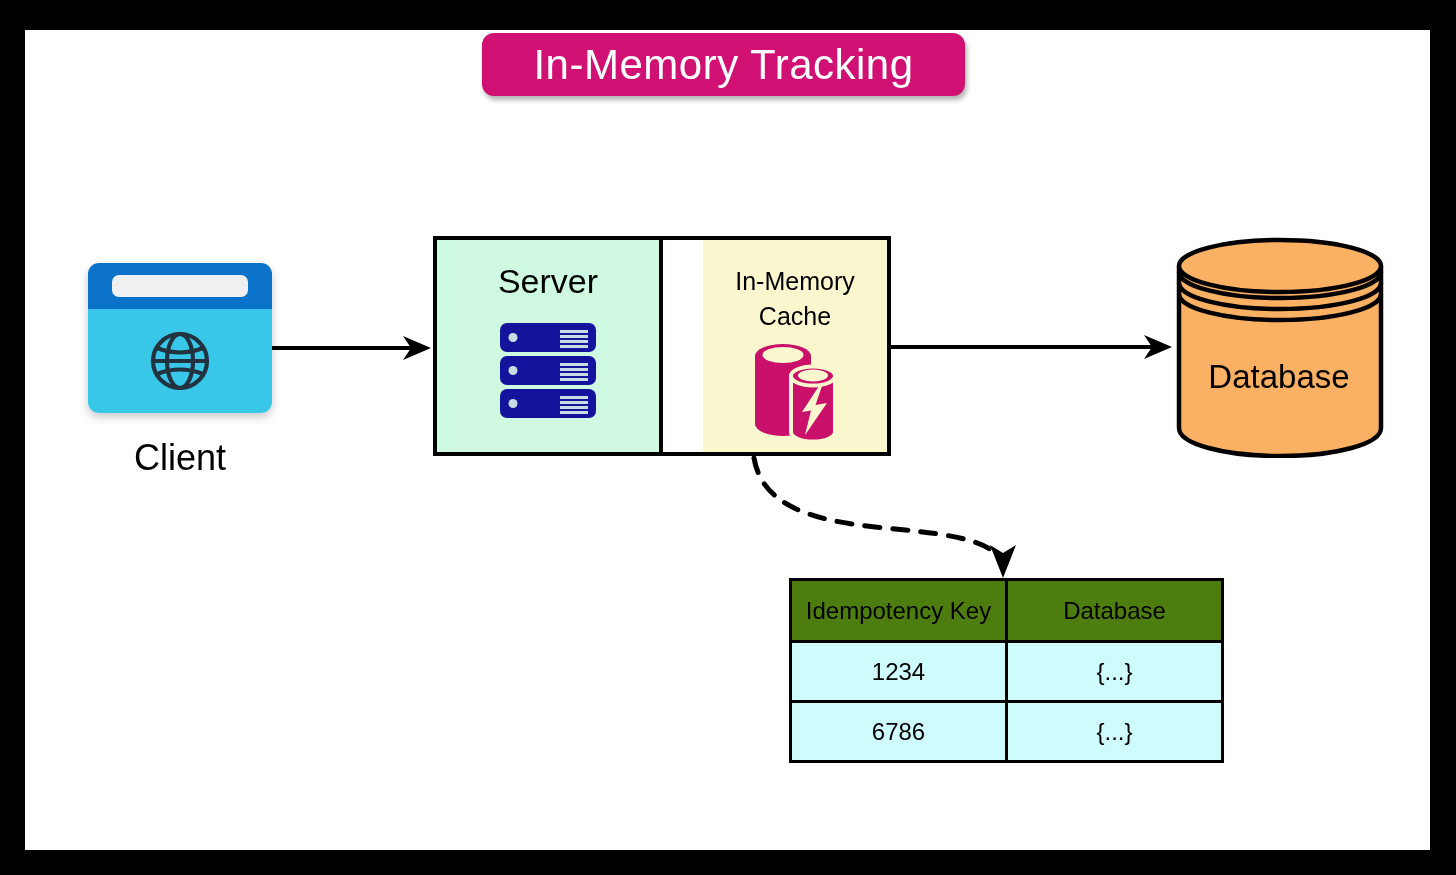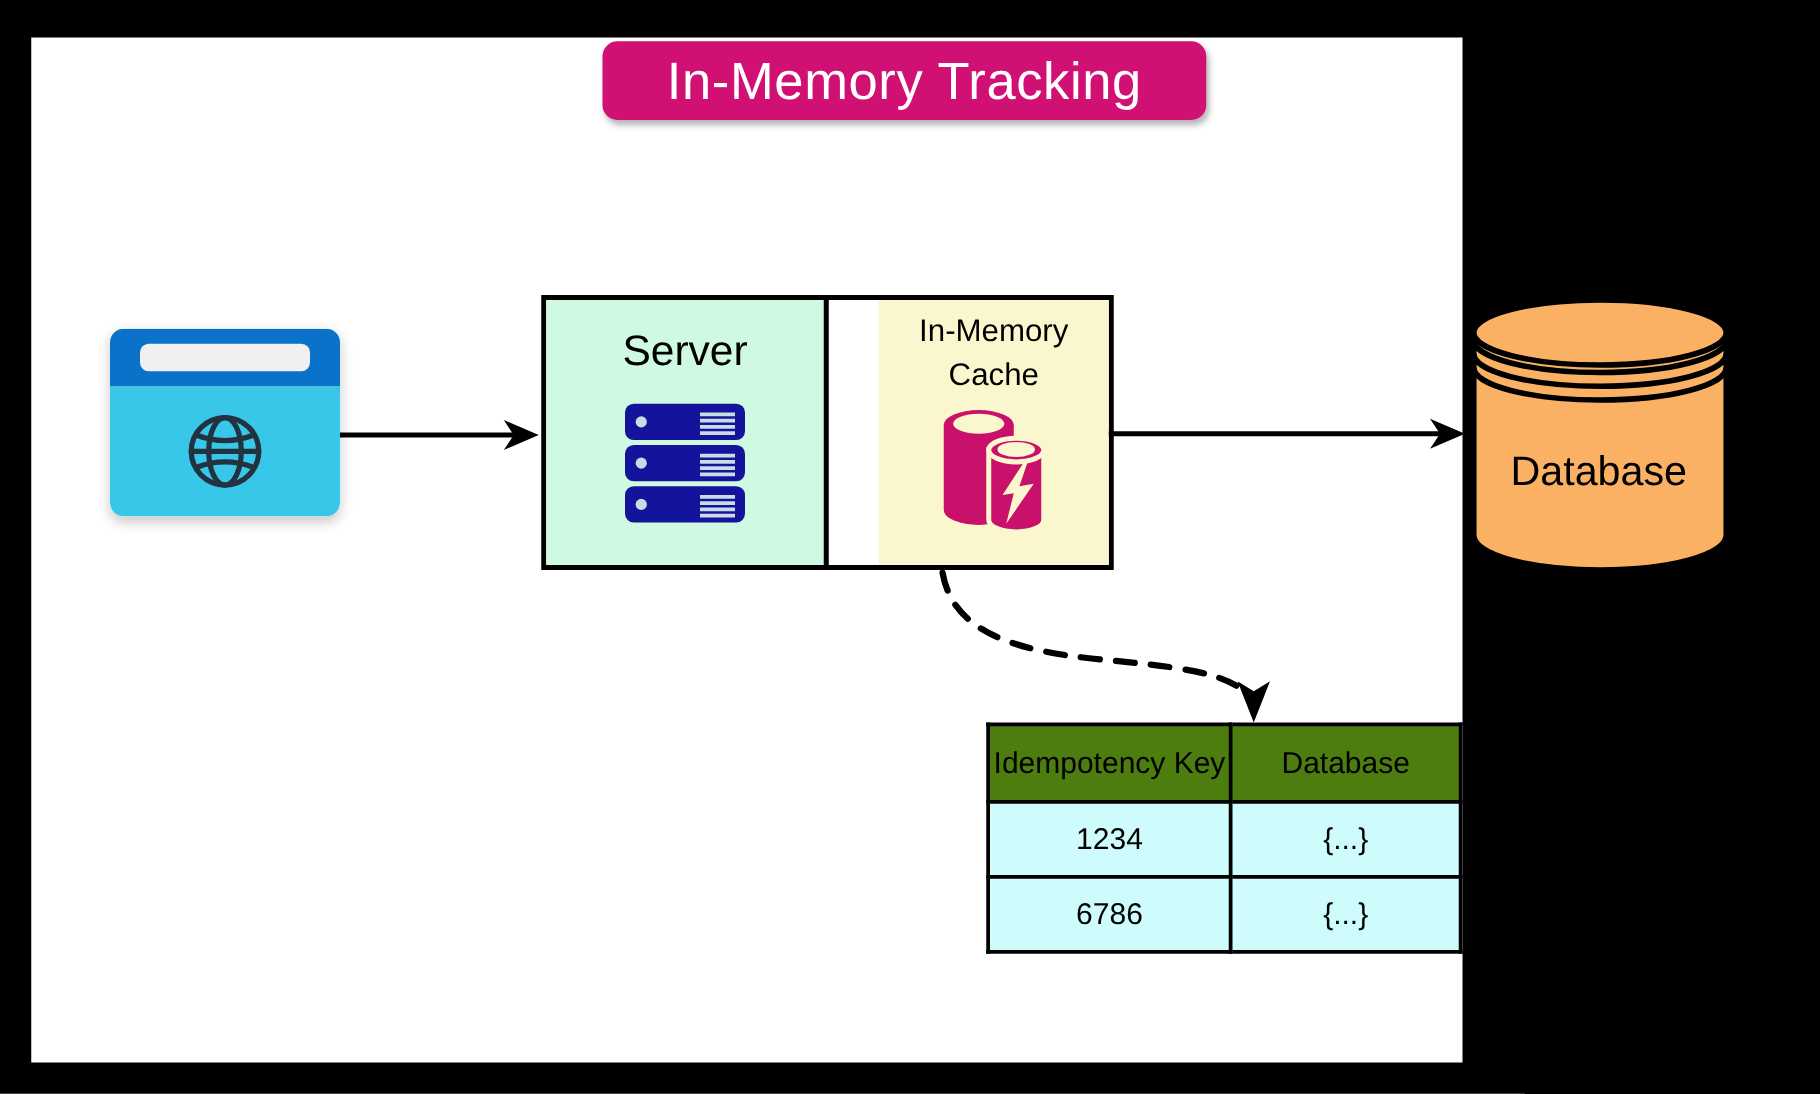--- a/index.html
+++ b/index.html
@@ -1,21 +1,21 @@
 <!DOCTYPE html>
 <html><head>
 <meta charset="utf-8">
 <style>
   html,body{margin:0;padding:0;}
   body{
     width:1456px;height:875px;background:#000;position:relative;overflow:hidden;
     font-family:"Liberation Sans", sans-serif;color:#000;
   }
   .canvas{
-    position:absolute;left:25px;top:30px;width:1145px;height:820px;background:#ffffff;
+    position:absolute;left:25px;top:30px;width:1405px;height:820px;background:#ffffff;
   }
 
   
   .banner{
     position:absolute;left:457px;top:3px;width:483px;height:63px;
     background:#D01173;border-radius:12px;
     display:flex;align-items:center;justify-content:center;
     box-shadow:2px 4px 5px rgba(0,0,0,0.30), 0 0 0 2px rgba(255,255,255,0.85);
   }
   .banner span{color:#ffffff;font-size:42px;letter-spacing:0.5px;}
@@ -40,21 +40,21 @@
   .server-box{
     width:222px;background:#CFFAE1;border-right:4px solid #000;
     display:flex;flex-direction:column;align-items:center;
   }
   .cache-box{
     width:184px;background:#FAF7CE;
     display:flex;flex-direction:column;align-items:center;
   }
   .server-label{margin-top:22px;font-size:34px;}
   .rack-icon{margin-top:20px;}
-  .cache-label{margin-top:8px;font-size:25px;line-height:35px;width:150px;text-align:center;}
+  .cache-label{margin-top:24px;font-size:25px;line-height:35px;width:150px;text-align:center;}
   .cache-icon{margin-top:6px;}
 
   
   .database{position:absolute;left:1150px;top:206px;width:210px;height:222px;}
   .database-label{
     position:absolute;left:1149px;top:328px;width:210px;text-align:center;font-size:33px;
   }
 
   
   .arrows{position:absolute;left:0;top:0;width:1405px;height:820px;pointer-events:none;}
@@ -106,20 +106,21 @@
           <g fill="none" stroke="#22323E" stroke-width="4.2" stroke-linecap="round">
             <circle cx="32" cy="32" r="27"></circle>
             <ellipse cx="32" cy="32" rx="13" ry="27"></ellipse>
             <line x1="5" y1="32" x2="59" y2="32"></line>
             <path d="M 9 19 Q 32 28 55 19"></path>
             <path d="M 9 45 Q 32 36 55 45"></path>
           </g>
         </svg>
       </div>
     </div>
+    <div class="client-label">Client</div>
   </div>
 
   <div class="server-cache">
     <div class="server-box">
       <div class="server-label">Server</div>
       <svg class="rack-icon" width="104" height="100" viewBox="0 0 104 100">
         <g>
           <rect x="4" y="2" width="96" height="29" rx="7" fill="#13139B"></rect>
           <rect x="4" y="35" width="96" height="29" rx="7" fill="#13139B"></rect>
           <rect x="4" y="68" width="96" height="29" rx="7" fill="#13139B"></rect>

